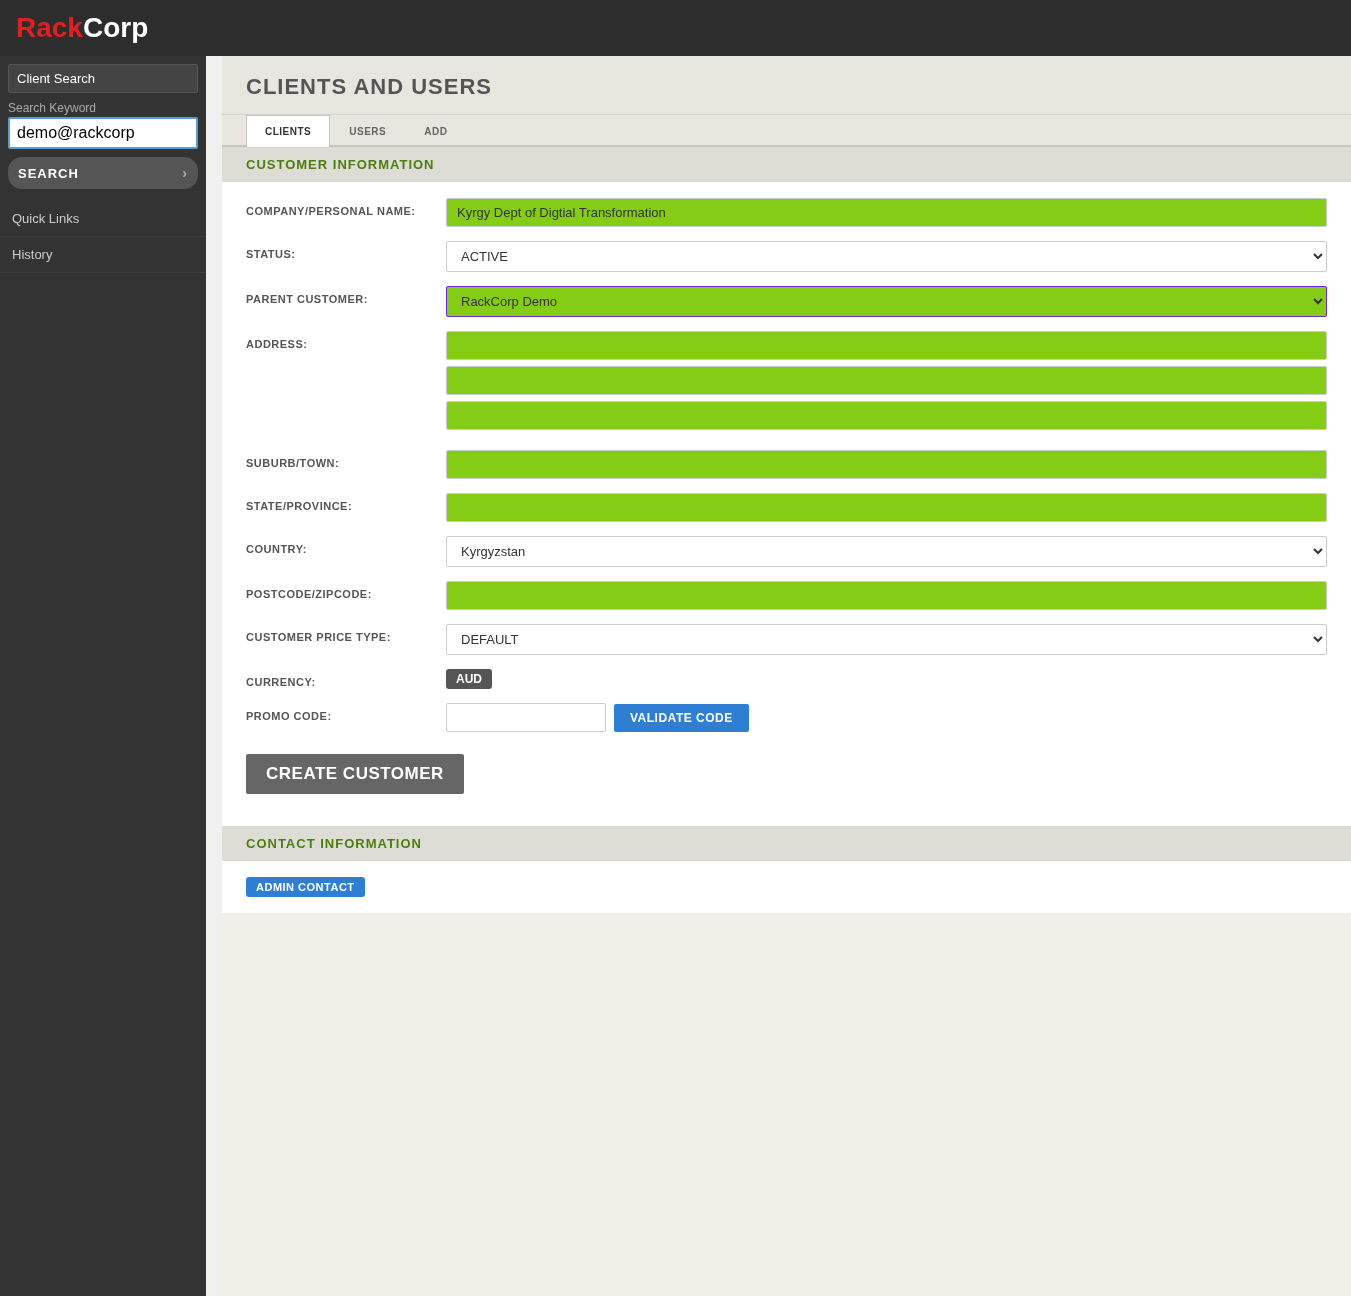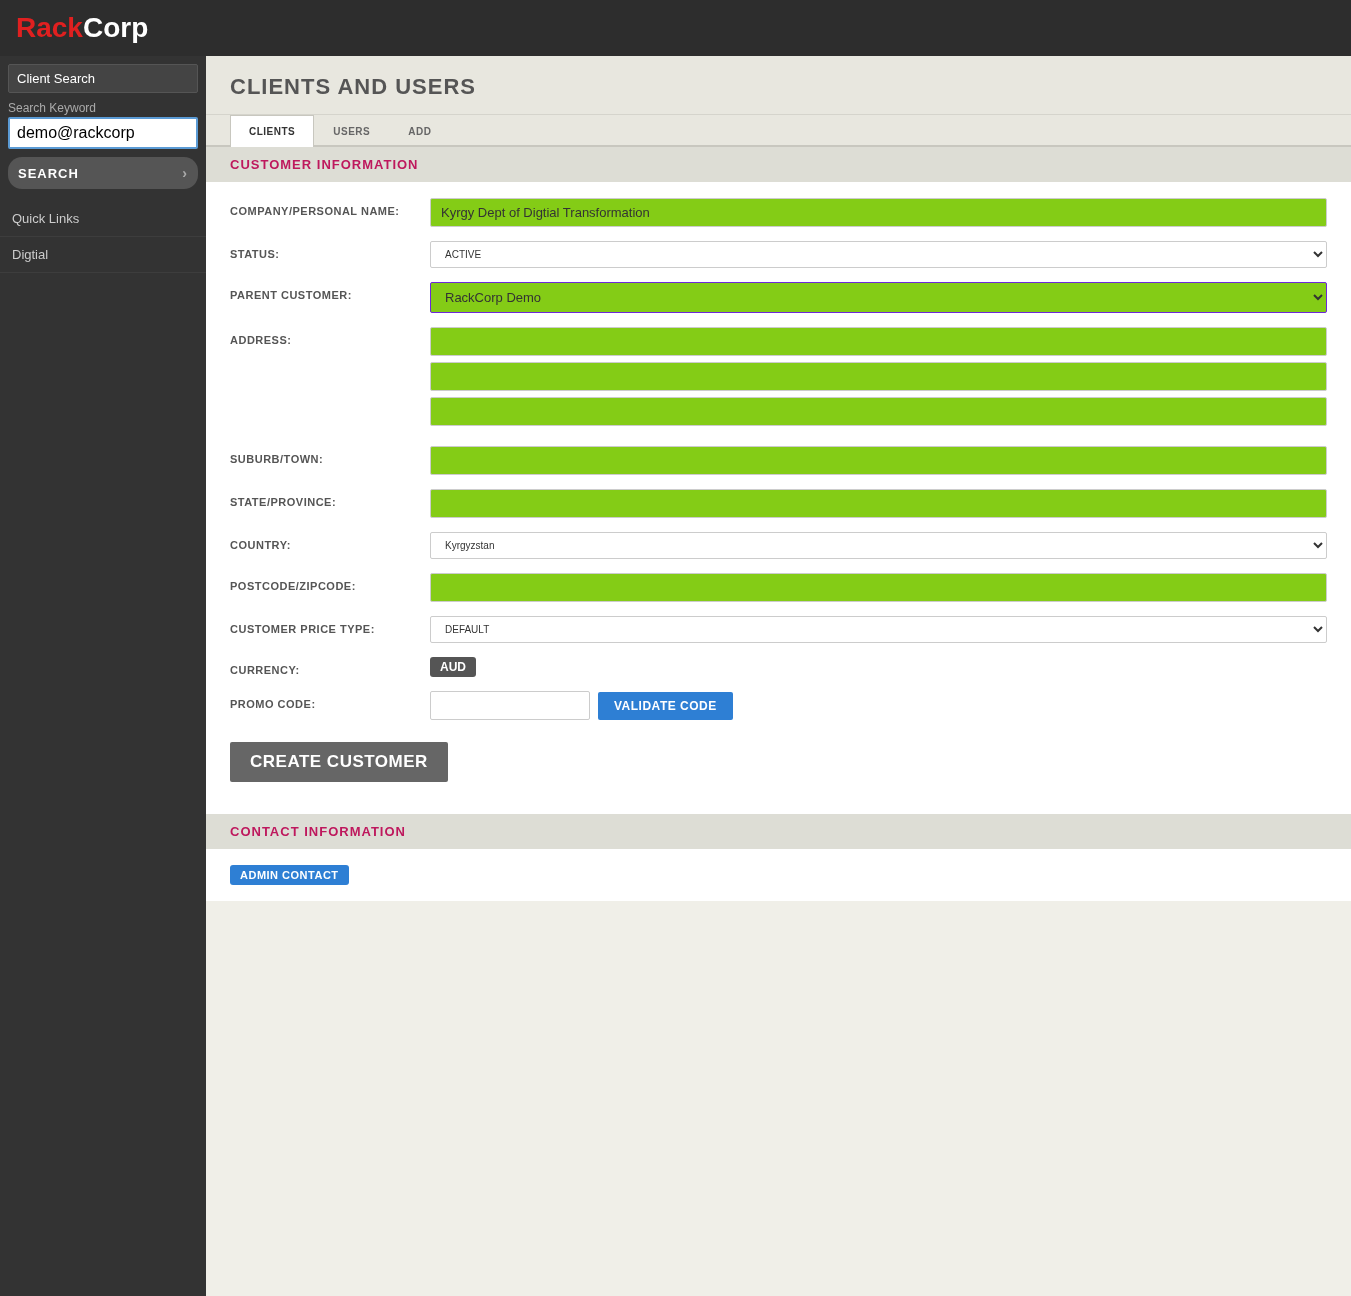--- a/index.html
+++ b/index.html
@@ -17,20 +17,21 @@
       font-size: 28px;
       font-weight: bold;
     }
     #logo .rack { color: #e02020; }
     #logo .corp { color: #ffffff; }
 
     
     #layout {
       display: flex;
       height: calc(1296px - 56px);
+      gap: 16px;
     }
 
     
     #sidebar {
       width: 206px;
       background: #333333;
       flex-shrink: 0;
       display: flex;
       flex-direction: column;
     }
@@ -136,21 +137,21 @@
       border-color: #c8c7bf;
       border-bottom-color: #fff;
       color: #333;
     }
 
     .section-header {
       background: #ddddd5;
       padding: 10px 24px;
       font-size: 13px;
       font-weight: bold;
-      color: #be185d;
+      color: #4d7c0f;
       letter-spacing: 1px;
       text-transform: uppercase;
     }
 
     .form-body {
       padding: 16px 24px;
       background: #fff;
     }
 
     .form-row {
@@ -177,21 +178,21 @@
       font-size: 13px;
       border: 1px solid #ccc;
       background: #84cc16;
       color: #333;
       outline: none;
       border-radius: 2px;
     }
     .form-select {
       width: 100%;
       padding: 6px 10px;
-      font-size: 10px;
+      font-size: 13px;
       border: 1px solid #ccc;
       background: #fff;
       color: #333;
       outline: none;
       border-radius: 2px;
       cursor: pointer;
       appearance: auto;
     }
     .address-row {
       margin-bottom: 6px;
@@ -291,21 +292,21 @@
         <option>Client Search</option>
       </select>
     </div>
     <div class="search-keyword-label">Search Keyword</div>
     <input class="search-input" type="text" value="demo@rackcorp" style="">
     <button class="search-btn">
       <span>SEARCH</span>
       <span class="arrow">›</span>
     </button>
     <div class="sidebar-link">Quick Links</div>
-    <div class="sidebar-link">Digtial</div>
+    <div class="sidebar-link">History</div>
   </div>
 
   <div id="main">
 
     <div class="page-title">
       <h1>CLIENTS AND USERS</h1>
     </div>
 
     <div class="tabs">
       <div class="tab active">CLIENTS</div>

